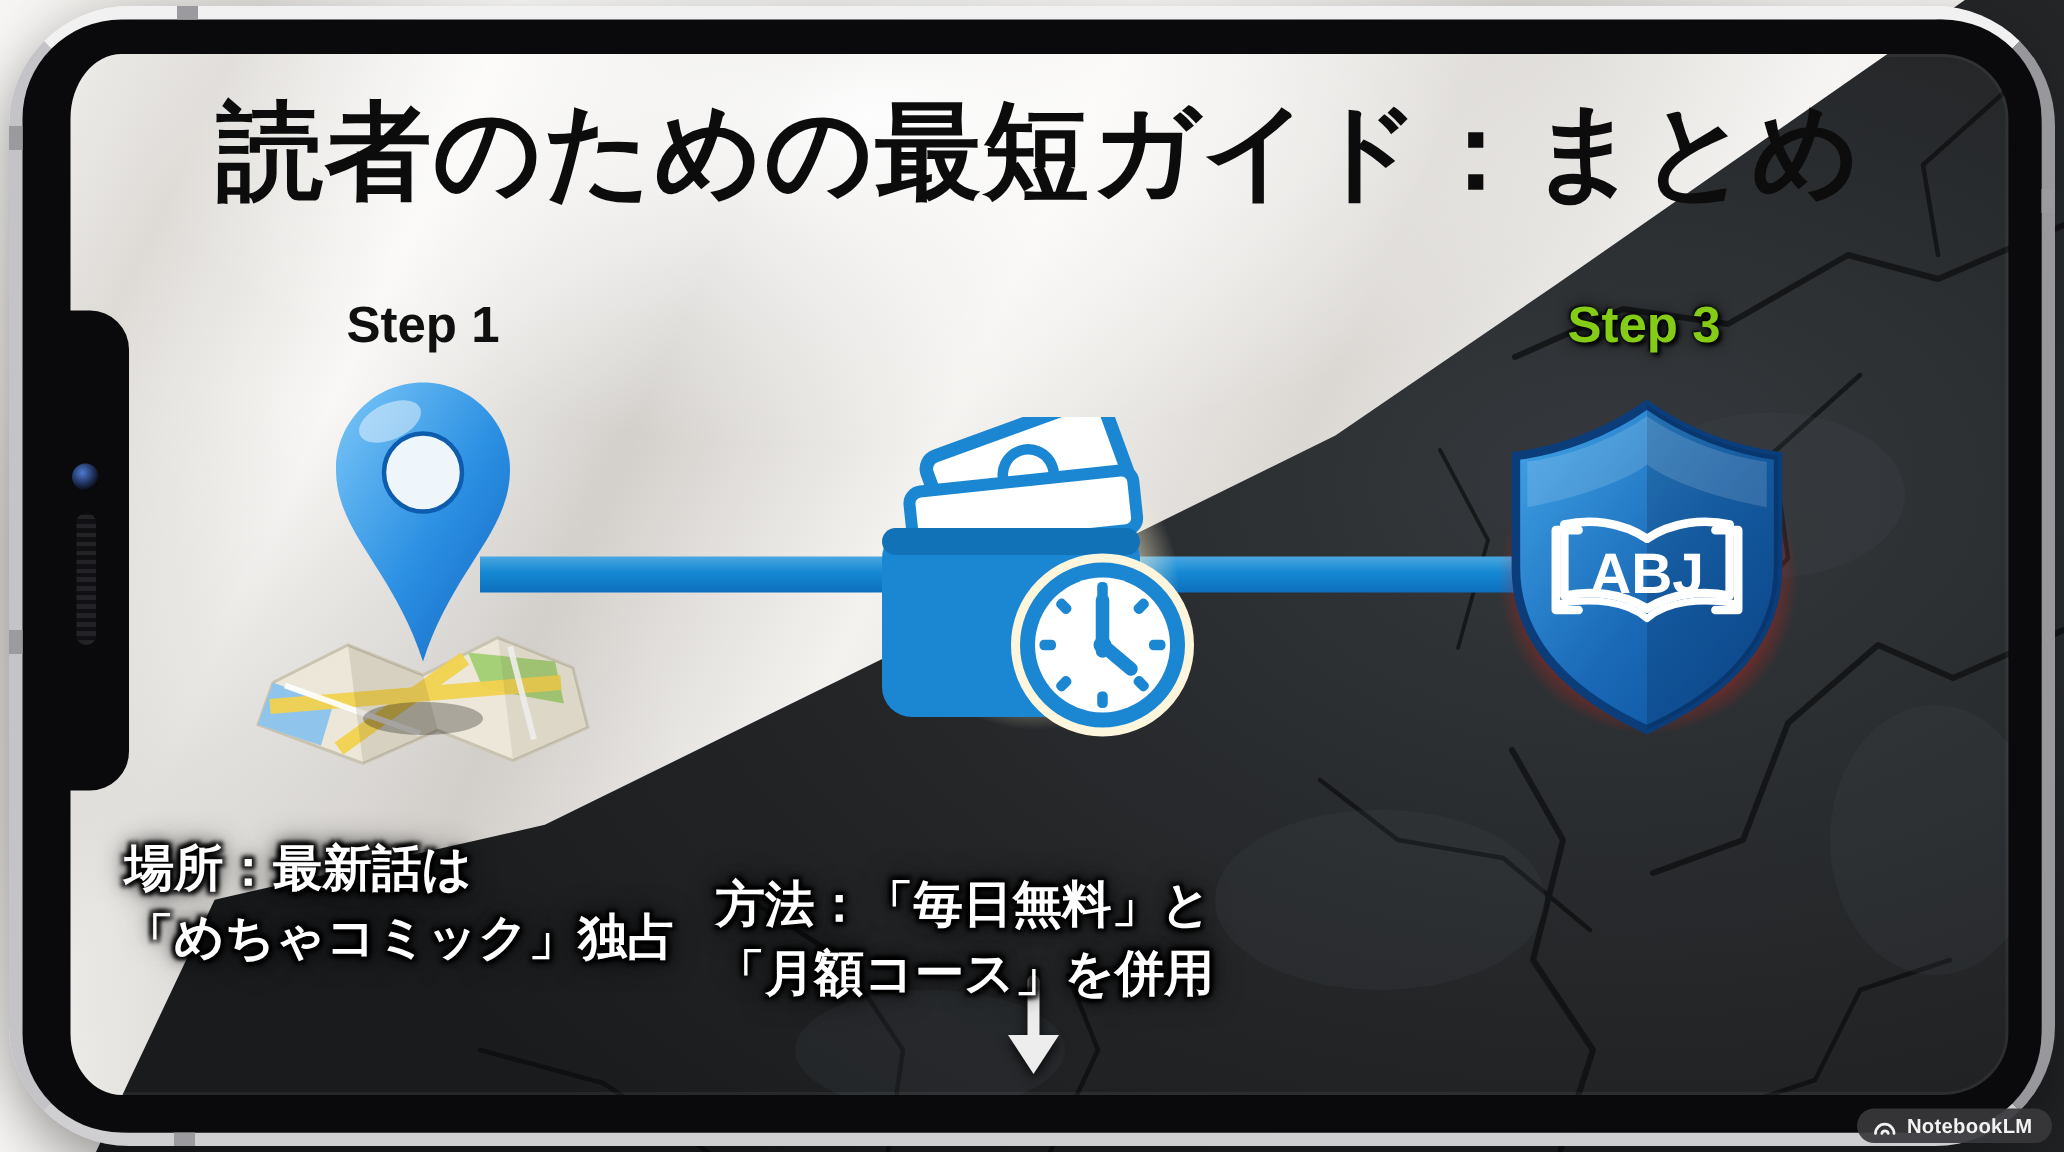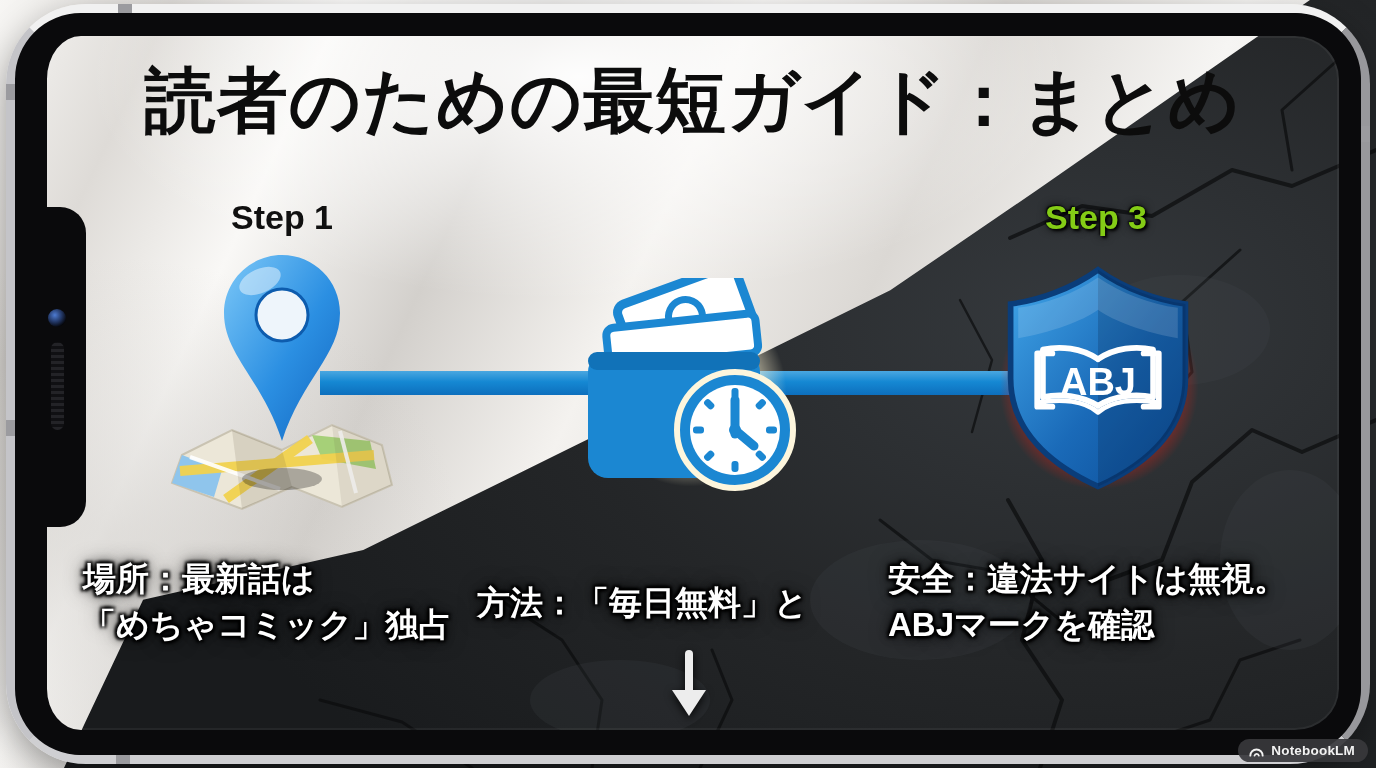--- a/index.html
+++ b/index.html
@@ -206,24 +206,21 @@
 
   <div class="step-label s1">Step 1</div>
   <div class="step-label s3">Step 3</div>
 
   <div class="caption c1">
     <div>場所：最新話は</div>
     <div>「めちゃコミック」独占</div>
   </div>
   <div class="caption c2">
     <div>方法：「毎日無料」と</div>
-  </div>
-  <div class="caption c3">
-    <div>安全：違法サイトは無視。</div>
-    <div>ABJマークを確認</div>
+    <div>「月額コース」を併用</div>
   </div>
 
   <svg id="arrow-svg" class="icon-svg" width="52" height="72" viewBox="0 0 52 72" style="filter:drop-shadow(0 3px 4px rgba(0,0,0,.85));">
     <path d="M26 4 L26 42" stroke="#ededed" stroke-width="8" stroke-linecap="round" fill="none"></path>
     <polygon points="9,40 43,40 26,66" fill="#ededed"></polygon>
   </svg>
 
   <div class="rim"></div>
   <div class="bezel"></div>
   <div class="notch"></div>

